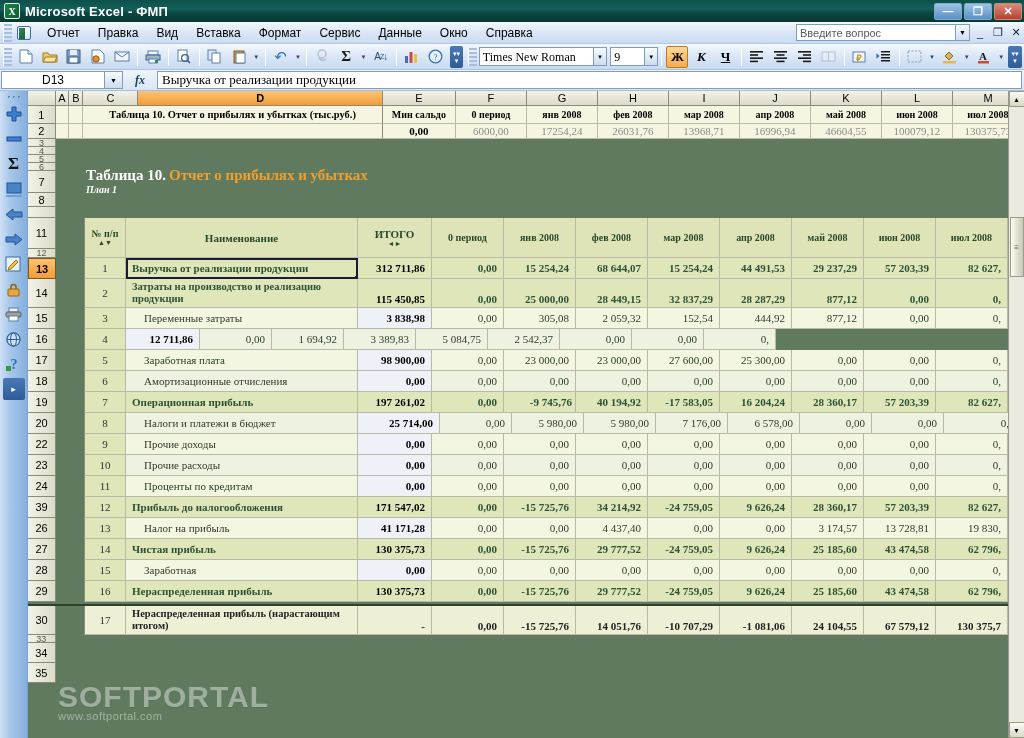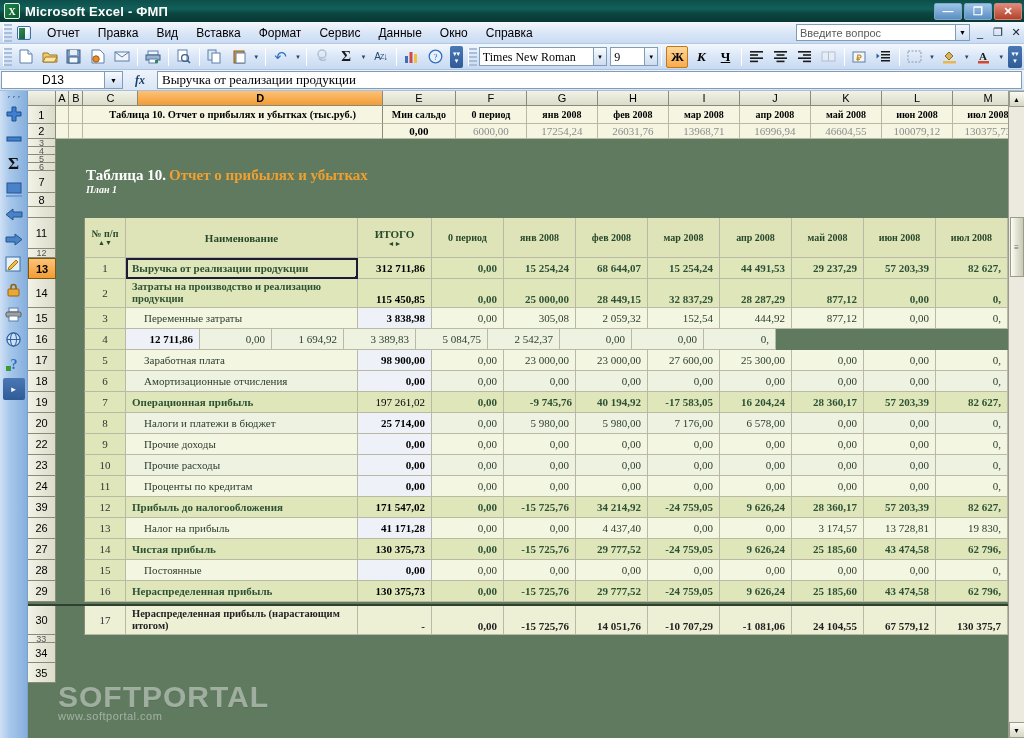--- a/index.html
+++ b/index.html
@@ -719,36 +719,36 @@
             <div class="cell num bg-lite2" style="width: 72px; height: 21px; padding-right: 6px;">0,00</div>
             <div class="cell num bg-lite2" style="width: 72px; height: 21px; padding-right: 6px;">0,00</div>
             <div class="cell num bg-lite2" style="width: 72px; height: 21px; padding-right: 6px;">0,00</div>
             <div class="cell num bg-lite2" style="width: 72px; height: 21px; padding-right: 6px;">0,</div>
           </div>
           <div class="row">
             <div class="rh" style="height: 21px;">19</div>
             <div style="width: 28px; height: 21px; background: rgb(95, 122, 95);"></div>
             <div class="cell ctr bg-sec" style="width: 42px; height: 21px; border-left: 1px solid rgb(138, 138, 122); font-weight: normal; color: rgb(51, 51, 51);">7</div>
             <div class="cell bg-sec" style="width: 232px; height: 21px; padding-left: 6px; font-weight: bold;">Операционная прибыль</div>
-            <div class="cell num bg-itogo-sec" style="width: 74px; height: 21px; font-weight: normal; padding-right: 6px;">197 261,02</div>
+            <div class="cell num bg-itogo-sec" style="width: 74px; height: 21px; font-weight: bold; padding-right: 6px;">197 261,02</div>
             <div class="cell num bg-sec" style="width: 72px; height: 21px; padding-right: 6px; font-weight: bold;">0,00</div>
             <div class="cell num bg-sec" style="width: 72px; height: 21px; font-weight: bold;">-9 745,76</div>
             <div class="cell num bg-sec" style="width: 72px; height: 21px; padding-right: 6px; font-weight: bold;">40 194,92</div>
             <div class="cell num bg-sec" style="width: 72px; height: 21px; padding-right: 6px; font-weight: bold;">-17 583,05</div>
             <div class="cell num bg-sec" style="width: 72px; height: 21px; padding-right: 6px; font-weight: bold;">16 204,24</div>
             <div class="cell num bg-sec" style="width: 72px; height: 21px; padding-right: 6px; font-weight: bold;">28 360,17</div>
             <div class="cell num bg-sec" style="width: 72px; height: 21px; padding-right: 6px; font-weight: bold;">57 203,39</div>
             <div class="cell num bg-sec" style="width: 72px; height: 21px; padding-right: 6px; font-weight: bold;">82 627,</div>
           </div>
           <div class="row">
             <div class="rh" style="height: 21px;">20</div>
             <div style="width: 28px; height: 21px; background: rgb(95, 122, 95);"></div>
             <div class="cell ctr bg-sec" style="width: 42px; height: 21px; border-left: 1px solid rgb(138, 138, 122); font-weight: normal; color: rgb(51, 51, 51);">8</div>
             <div class="cell bg-lite2" style="width: 232px; height: 21px; padding-left: 18px; font-weight: normal;">Налоги и платежи в бюджет</div>
-            <div class="cell num bg-itogo" style="width: 74px; height: 21px; font-weight: bold; padding-right: 6px;">25 714,00</div>
+            <div class="cell num bg-itogo" style="width: 82px; height: 21px; font-weight: bold; padding-right: 6px;">25 714,00</div>
             <div class="cell num bg-lite2" style="width: 72px; height: 21px; padding-right: 6px;">0,00</div>
             <div class="cell num bg-lite2" style="width: 72px; height: 21px; padding-right: 6px;">5 980,00</div>
             <div class="cell num bg-lite2" style="width: 72px; height: 21px; padding-right: 6px;">5 980,00</div>
             <div class="cell num bg-lite2" style="width: 72px; height: 21px; padding-right: 6px;">7 176,00</div>
             <div class="cell num bg-lite2" style="width: 72px; height: 21px; padding-right: 6px;">6 578,00</div>
             <div class="cell num bg-lite2" style="width: 72px; height: 21px; padding-right: 6px;">0,00</div>
             <div class="cell num bg-lite2" style="width: 72px; height: 21px; padding-right: 6px;">0,00</div>
             <div class="cell num bg-lite2" style="width: 72px; height: 21px; padding-right: 6px;">0,</div>
           </div>
           <div class="row">
@@ -838,21 +838,21 @@
             <div class="cell num bg-sec" style="width: 72px; height: 21px; padding-right: 6px; font-weight: bold;">-24 759,05</div>
             <div class="cell num bg-sec" style="width: 72px; height: 21px; padding-right: 6px; font-weight: bold;">9 626,24</div>
             <div class="cell num bg-sec" style="width: 72px; height: 21px; padding-right: 6px; font-weight: bold;">25 185,60</div>
             <div class="cell num bg-sec" style="width: 72px; height: 21px; padding-right: 6px; font-weight: bold;">43 474,58</div>
             <div class="cell num bg-sec" style="width: 72px; height: 21px; padding-right: 6px; font-weight: bold;">62 796,</div>
           </div>
           <div class="row">
             <div class="rh" style="height: 21px;">28</div>
             <div style="width: 28px; height: 21px; background: rgb(95, 122, 95);"></div>
             <div class="cell ctr bg-sec" style="width: 42px; height: 21px; border-left: 1px solid rgb(138, 138, 122); font-weight: normal; color: rgb(51, 51, 51);">15</div>
-            <div class="cell bg-lite" style="width: 232px; height: 21px; padding-left: 18px; font-weight: normal;">Постоянные</div>
+            <div class="cell bg-lite" style="width: 232px; height: 21px; padding-left: 18px; font-weight: normal;">Заработная</div>
             <div class="cell num bg-itogo" style="width: 74px; height: 21px; font-weight: bold; padding-right: 6px;">0,00</div>
             <div class="cell num bg-lite" style="width: 72px; height: 21px; padding-right: 6px;">0,00</div>
             <div class="cell num bg-lite" style="width: 72px; height: 21px; padding-right: 6px;">0,00</div>
             <div class="cell num bg-lite" style="width: 72px; height: 21px; padding-right: 6px;">0,00</div>
             <div class="cell num bg-lite" style="width: 72px; height: 21px; padding-right: 6px;">0,00</div>
             <div class="cell num bg-lite" style="width: 72px; height: 21px; padding-right: 6px;">0,00</div>
             <div class="cell num bg-lite" style="width: 72px; height: 21px; padding-right: 6px;">0,00</div>
             <div class="cell num bg-lite" style="width: 72px; height: 21px; padding-right: 6px;">0,00</div>
             <div class="cell num bg-lite" style="width: 72px; height: 21px; padding-right: 6px;">0,</div>
           </div>

